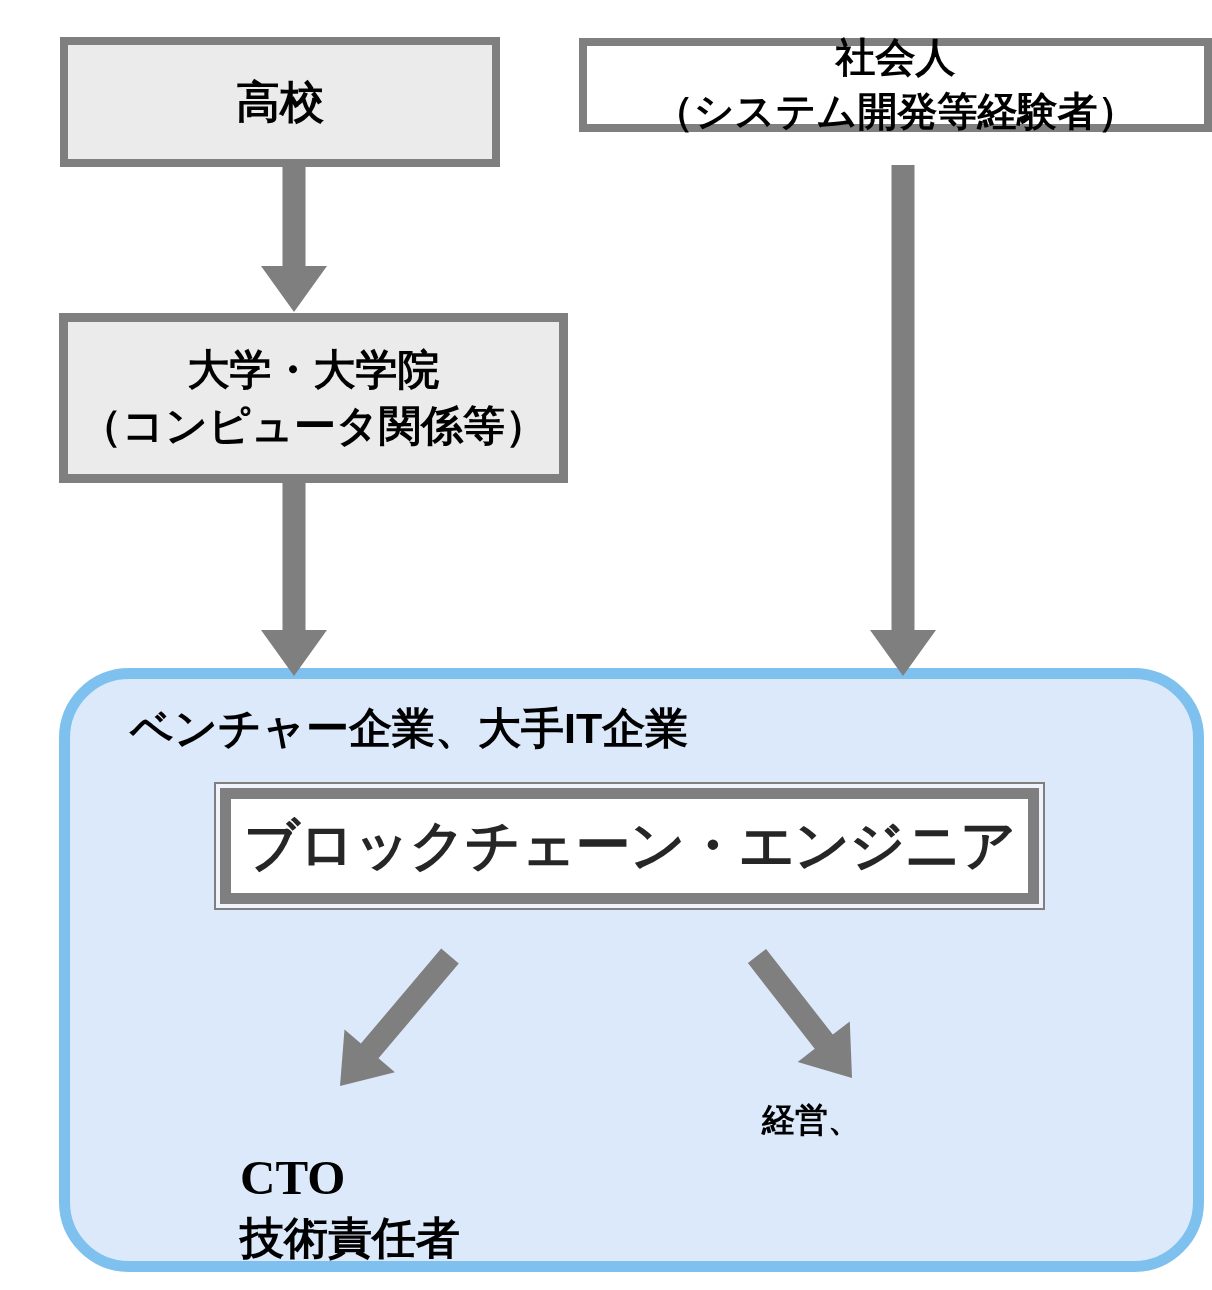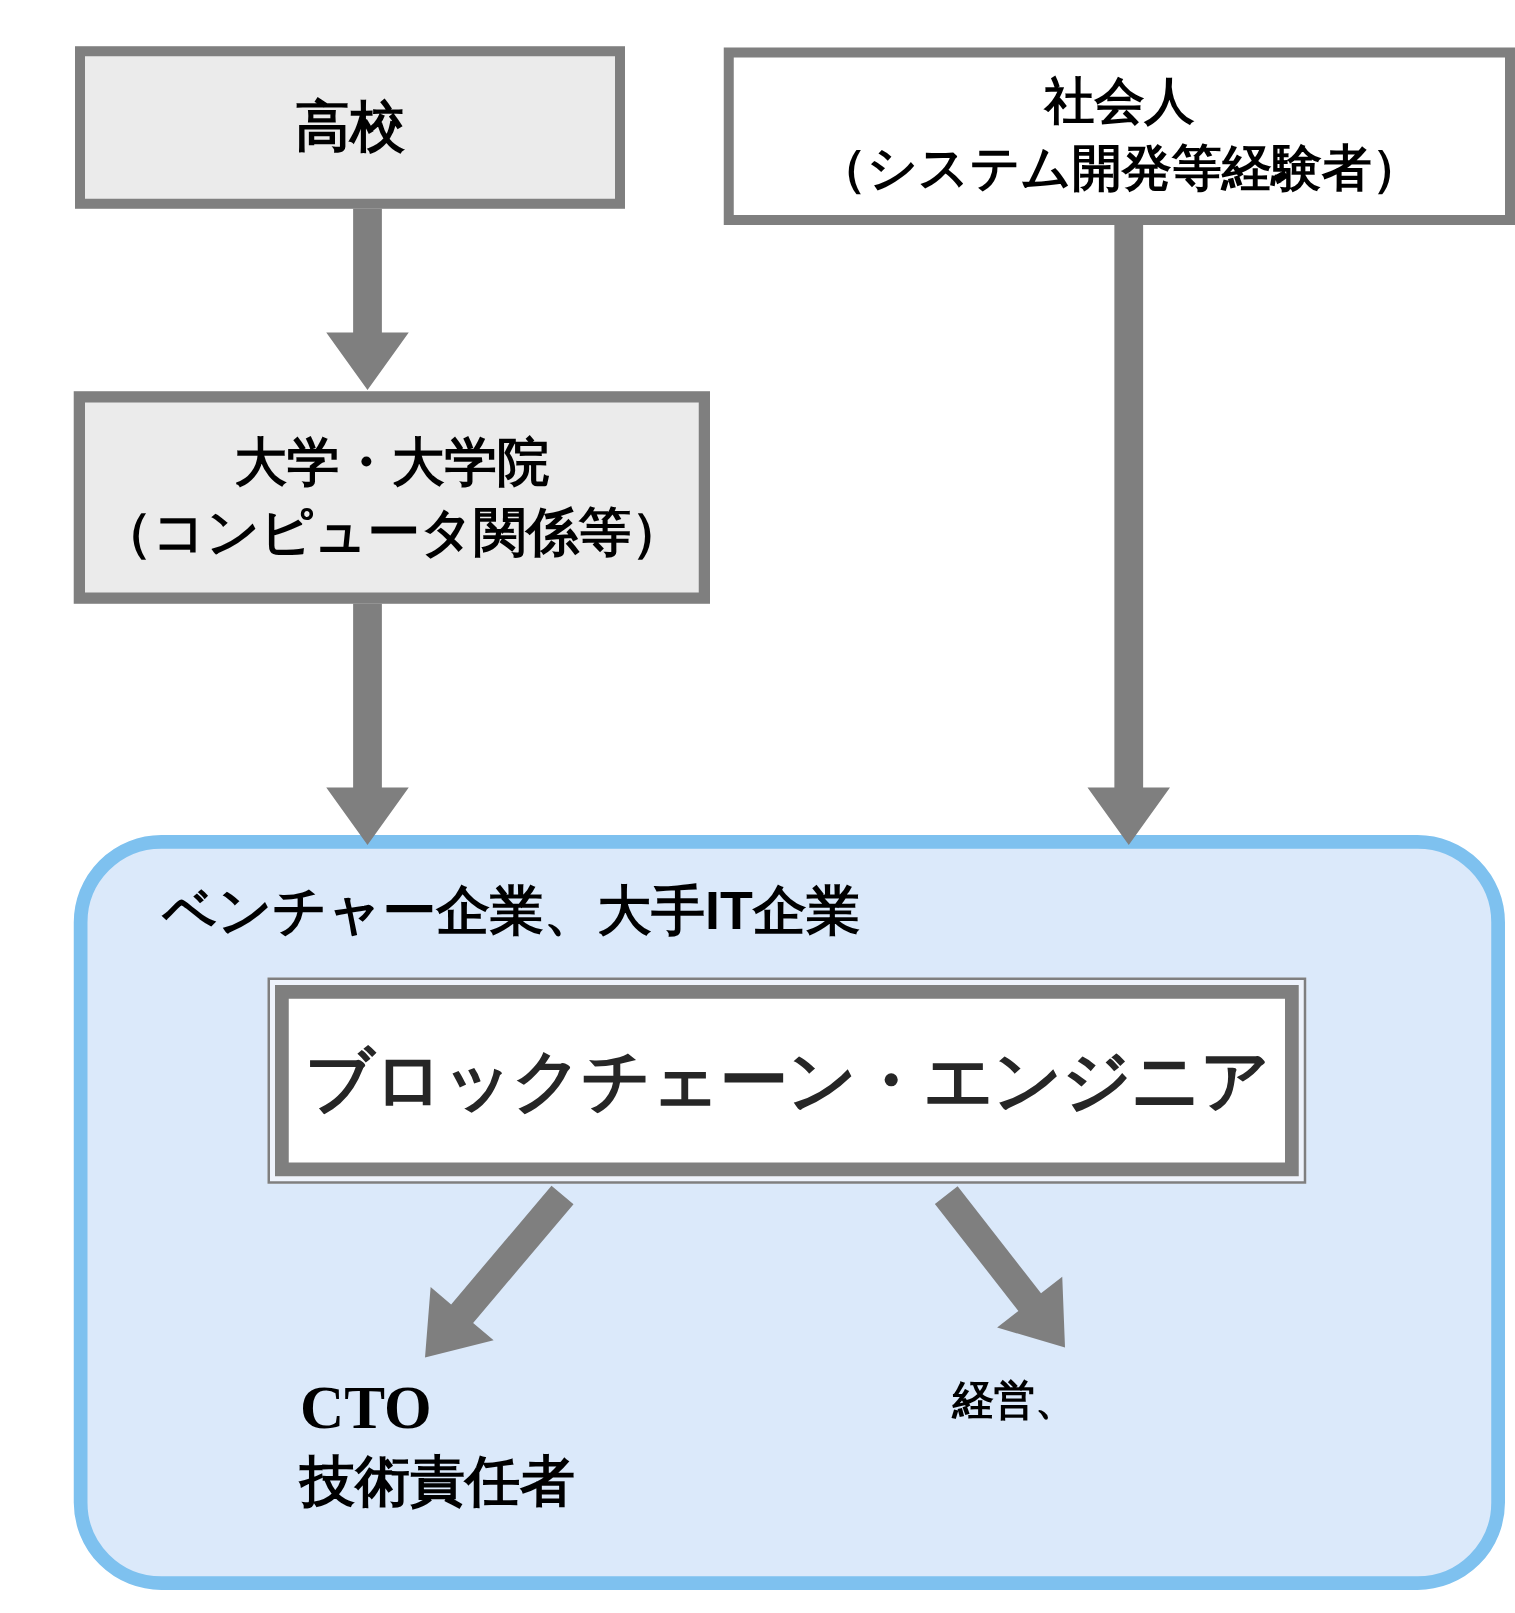--- a/index.html
+++ b/index.html
@@ -9,44 +9,44 @@
   }
   #arrow-layer{position:absolute;left:0;top:0;width:1212px;height:1290px;z-index:2;pointer-events:none;}
   .box{
     position:absolute;box-sizing:border-box;z-index:3;
     border:8px solid var(--box-border,#7f7f7f);
     display:flex;flex-direction:column;align-items:center;justify-content:center;
     text-align:center;font-weight:bold;line-height:1.34;
   }
   .box .line{white-space:nowrap;}
   #box-high-school{left:38px;top:37px;width:440px;height:130px;background:var(--gray-fill,#ebebeb);font-size:44px;}
-  #box-adult{left:557px;top:38px;width:633px;height:142px;background:var(--white-fill,#fff);font-size:40px;}
+  #box-adult{left:557px;top:38px;width:633px;height:94px;background:var(--white-fill,#fff);font-size:40px;}
   #box-university{left:37px;top:313px;width:509px;height:170px;border-width:9px;background:var(--gray-fill,#ebebeb);font-size:42px;}
   #group-box{
     position:absolute;box-sizing:border-box;z-index:1;
     left:37px;top:668px;width:1145px;height:604px;
     border:11px solid var(--group-border,#7ec1ef);border-radius:70px;
     background:var(--group-fill,#dbe9fa);
   }
   #group-label{position:absolute;z-index:3;left:108px;top:700px;font-size:43px;font-weight:bold;white-space:nowrap;text-align:right;}
   #box-engineer{
     position:absolute;box-sizing:border-box;z-index:3;
-    left:192px;top:782px;width:831px;height:165px;
+    left:192px;top:782px;width:831px;height:128px;
     border:2px solid var(--box-border,#7f7f7f);
     background:var(--engineer-gap,#e9f0fb);padding:4px;
   }
   #box-engineer .inner{
     box-sizing:border-box;width:100%;height:100%;
     border:11px solid var(--box-border,#7f7f7f);background:var(--white-fill,#fff);
     display:flex;align-items:center;justify-content:center;
     font-size:55px;font-weight:bold;color:var(--engineer-text,#262626);
     white-space:nowrap;letter-spacing:-1px;
   }
   .outcome{position:absolute;z-index:3;font-weight:bold;line-height:60px;white-space:nowrap;}
-  #text-cto{left:218px;top:1096px;}
+  #text-cto{left:218px;top:1148px;}
   #text-cto .en{font-family:"Liberation Serif","DejaVu Serif",serif;font-size:49px;}
   #text-cto .ja{font-size:44px;}
   #text-management{left:740px;top:1090px;font-size:33px;}
 </style>
 </head>
 <body>
 
 <div id="canvas">
 
   <svg id="arrow-layer" viewBox="0 0 1212 1290" xmlns="http://www.w3.org/2000/svg">

